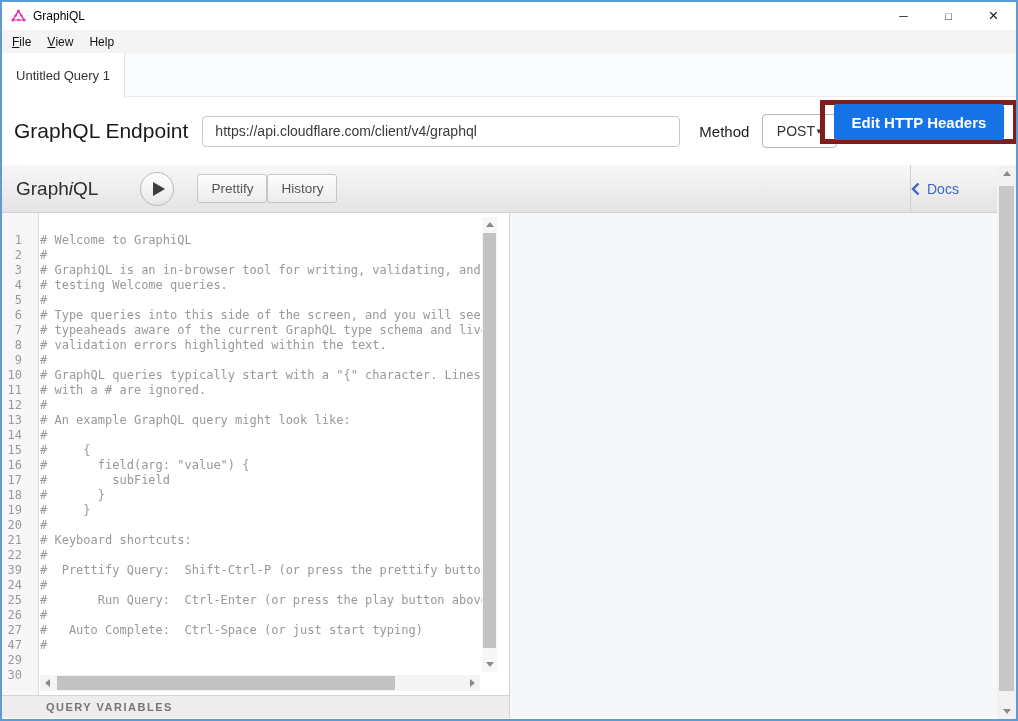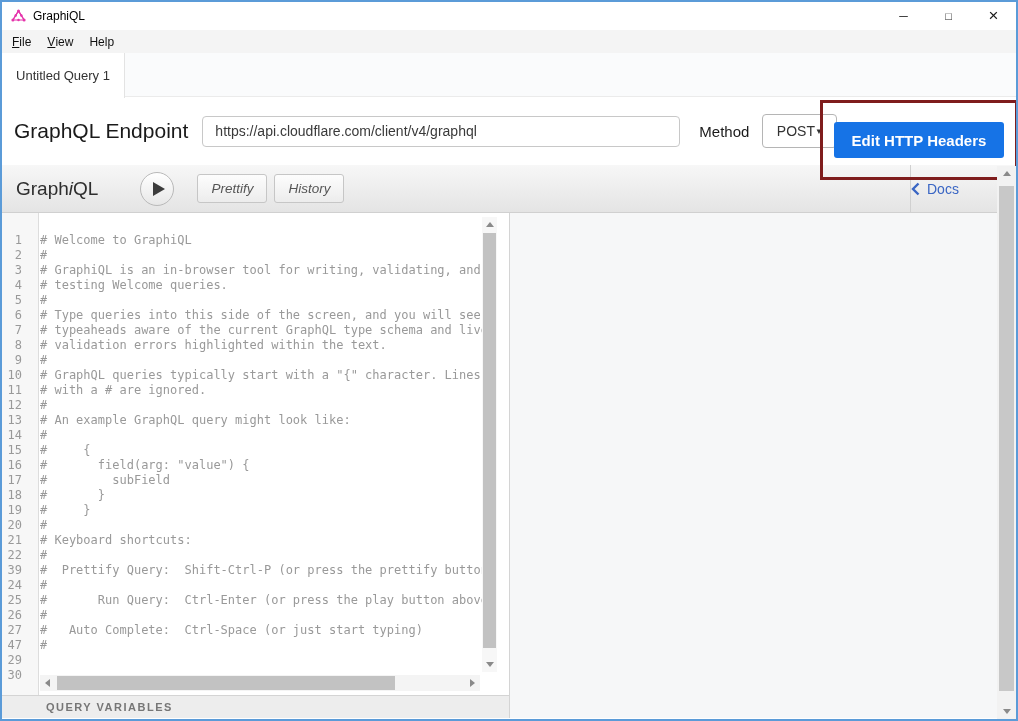--- a/index.html
+++ b/index.html
@@ -25,31 +25,31 @@
 
   
   .endpoint-row { height:68px; background:#fff; display:flex; align-items:center; padding-left:12px; position:relative; }
   .ep-label { font-size:21px; color:#1a1a1a; flex:none; }
   .ep-input { width:478px; height:31px; margin-left:14px; border:1px solid #c8c8c8; border-radius:4px; padding:0 12px; font-size:14px; color:#3a3a3a; font-family:Liberation Sans, sans-serif; outline:none; }
   .method-label { margin-left:19px; font-size:15px; color:#1a1a1a; }
   .method-select { margin-left:13px; width:75px; height:34px; border:1px solid #b5b5b5; border-radius:4px; display:flex; align-items:center; justify-content:center; font-size:14px; color:#333; background:#fff; cursor:default; }
   .method-select .caret { font-size:8px; color:#333; }
 
   
-  .highlight-box { position:absolute; right:-2px; top:3px; width:198px; height:80px; border:3px solid #7f1d1d; display:flex; align-items:center; justify-content:center; z-index:10; background:transparent; }
+  .highlight-box { position:absolute; right:-2px; top:3px; width:198px; height:44px; border:5px solid #7f1d1d; display:flex; align-items:center; justify-content:center; z-index:10; background:transparent; }
   .headers-btn { width:170px; height:36px; background:#1673e6; color:#fff; border:none; border-radius:3px; font-size:15px; font-weight:bold; font-family:"Liberation Sans",sans-serif; cursor:pointer; }
 
   
   .toolbar { height:48px; background:linear-gradient(#f7f7f7,#e4e4e4); border-bottom:1px solid #d0d0d0; display:flex; align-items:center; padding-left:14px; position:relative; }
   .gql-title { font-size:19px; color:#2e2e2e; }
   .gql-title em { font-style:italic; }
   .play-btn { margin-left:42px; width:34px; height:34px; border-radius:50%; background:linear-gradient(#ffffff,#e7e7e7); border:1px solid #b9b9b9; display:flex; align-items:center; justify-content:center; cursor:pointer; }
   .play-tri { width:0; height:0; border-left:12px solid #3c3c3c; border-top:7px solid transparent; border-bottom:7px solid transparent; margin-left:4px; }
-  .tb-btn { margin-left:23px; padding:6px 13px; background:linear-gradient(#fdfdfd,#ececec); border:1px solid #c6c6c6; border-radius:3px; font-size:13.5px; color:#555; font-family:"Liberation Sans",sans-serif; cursor:pointer;font-style:italic; }
-  .tb-btn + .tb-btn { margin-left:7px; }
+  .tb-btn { margin-left:23px; padding:6px 13px; background:linear-gradient(#fdfdfd,#ececec); border:1px solid #c6c6c6; border-radius:3px; font-size:13.5px; color:#555; font-family:"Liberation Sans",sans-serif; cursor:pointer; }
+  .tb-btn + .tb-btn { margin-left:0; }
   .docs-section { position:absolute; right:19px; top:0; width:87px; height:100%; border-left:1px solid #d0d0d0; display:flex; align-items:center; gap:7px; color:#3a66c4; font-size:14px; cursor:pointer; }
 
   
   .main { height:505px; display:flex; }
   .editor-pane { width:508px; border-right:1px solid #d4d4d4; display:flex; flex-direction:column; background:#fff; }
   .code-region { height:482px; position:relative; overflow:hidden; }
   .gutter-bg { position:absolute; left:0; top:0; bottom:0; width:37px; background:#f7f7f7; border-right:1px solid #ddd; }
   .code-rows { position:absolute; top:20px; left:0; right:16px; font-family:"DejaVu Sans Mono", monospace; font-size:12px; line-height:15px; }
   .row { display:flex; height:15px; white-space:pre; }
   .row .num { width:29px; flex:none; text-align:right; padding-right:9px; color:#999; }

